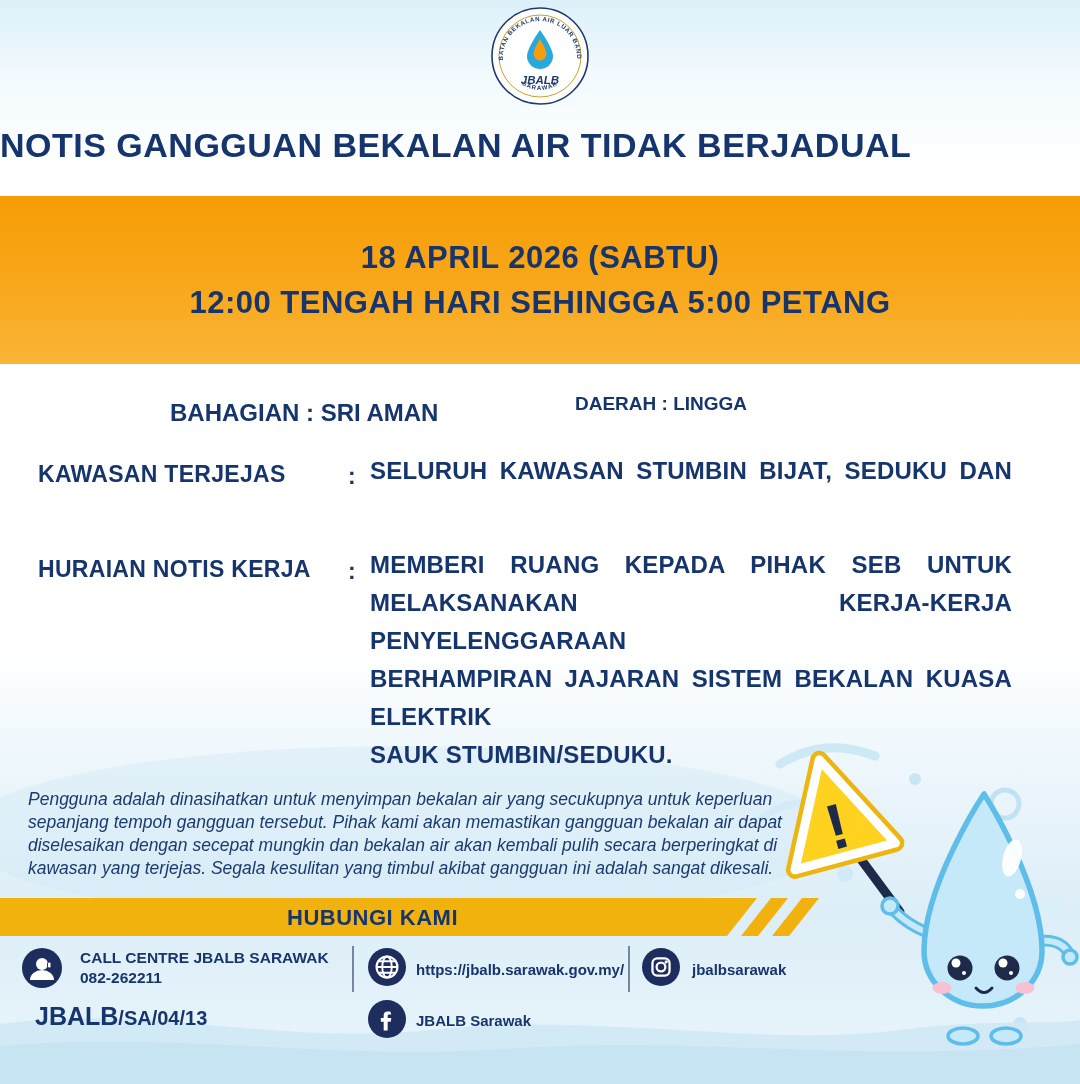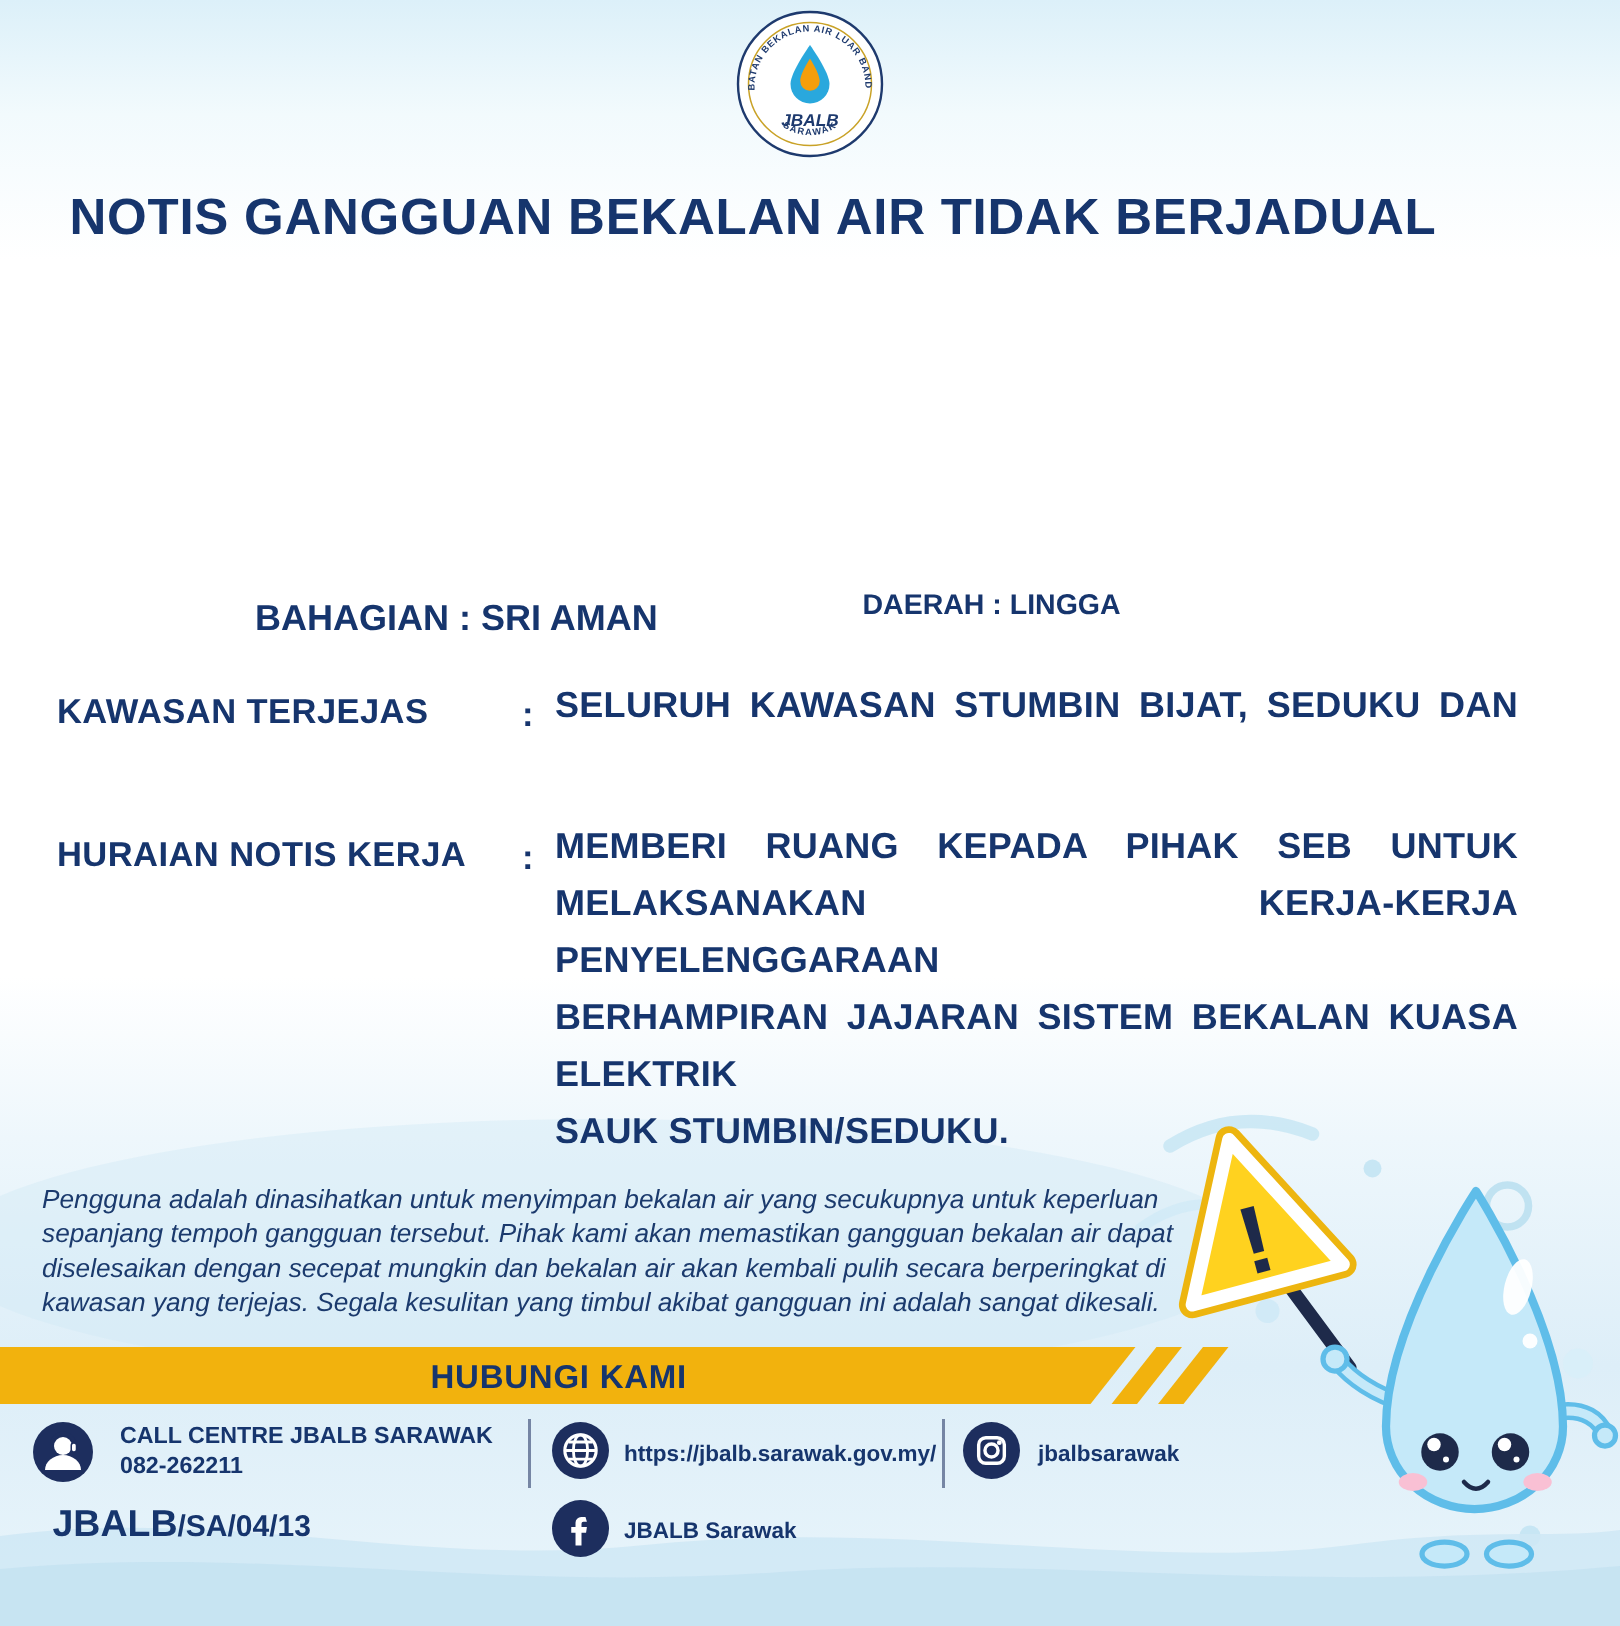--- a/index.html
+++ b/index.html
@@ -2,21 +2,21 @@
 <html><head>
 <meta charset="utf-8">
 <style>
   html,body{margin:0;padding:0;background:#ffffff;}
   .poster{
     position:relative;width:1080px;height:1084px;overflow:hidden;
     font-family:"Liberation Sans",sans-serif;color:#16356d;
     background:linear-gradient(180deg,#dcf0f9 0%,#f2fafd 7%,#ffffff 16%,#ffffff 60%,#eef7fc 70%,#ddeef8 84%,#e9f5fb 100%);
   }
   .logo-wrap{position:absolute;top:6px;left:490px;width:100px;height:100px;}
-  .title{position:absolute;top:126px;left:0;width:1004px;text-align:center;
+  .title{position:absolute;top:126px;left:0;width:1004px;text-align:left;
     font-size:34px;font-weight:bold;letter-spacing:.5px;color:#16356d;}
   .date-banner{position:absolute;top:196px;left:0;width:1080px;height:168px;
     background:linear-gradient(180deg,#f79c04 0%,#f8a81c 55%,#f9b535 100%);
     display:flex;flex-direction:column;align-items:center;justify-content:center;gap:9px;}
   .date-line{font-size:31px;font-weight:bold;color:#17356b;letter-spacing:.5px;}
   .bahagian{position:absolute;top:399px;left:170px;font-size:24px;font-weight:bold;}
   .daerah{position:absolute;top:393px;left:575px;font-size:19px;font-weight:bold;}
   .info-label{position:absolute;left:38px;font-size:23px;font-weight:bold;letter-spacing:.3px;}
   .info-colon{position:absolute;left:348px;font-size:23px;font-weight:bold;}
   .info-value{position:absolute;left:370px;width:642px;font-size:24px;font-weight:bold;line-height:38px;letter-spacing:.2px;}
@@ -77,20 +77,24 @@
         <textPath href="#arcBottom" startOffset="50%" text-anchor="middle">SARAWAK</textPath>
       </text>
       <path d="M50,24 C50,24 37,42 37,50 a13,13 0 0 0 26,0 C63,42 50,24 50,24 Z" fill="#29a8dd"></path>
       <path d="M50,33 C50,33 43.5,43 43.5,48 a6.5,6.5 0 0 0 13,0 C56.5,43 50,33 50,33 Z" fill="#f59e0b"></path>
       <text x="50" y="78" font-size="11.5" font-weight="bold" font-style="italic" fill="#1e3a6e" text-anchor="middle">JBALB</text>
     </svg>
   </div>
 
   <div class="title">NOTIS GANGGUAN BEKALAN AIR TIDAK BERJADUAL</div>
 
+  <div class="date-banner">
+    <div class="date-line">18 APRIL 2026 (SABTU)</div>
+    <div class="date-line">12:00 TENGAH HARI SEHINGGA 5:00 PETANG</div>
+  </div>
 
   <div class="bahagian">BAHAGIAN : SRI AMAN</div>
   <div class="daerah">DAERAH : LINGGA</div>
 
   <div class="info-label" style="top:461px;">KAWASAN TERJEJAS</div>
   <div class="info-colon" style="top:463px;">:</div>
   <div class="info-value" style="top:452px;">
     <div class="jline">SELURUH KAWASAN STUMBIN BIJAT, SEDUKU DAN</div>
   </div>
 

